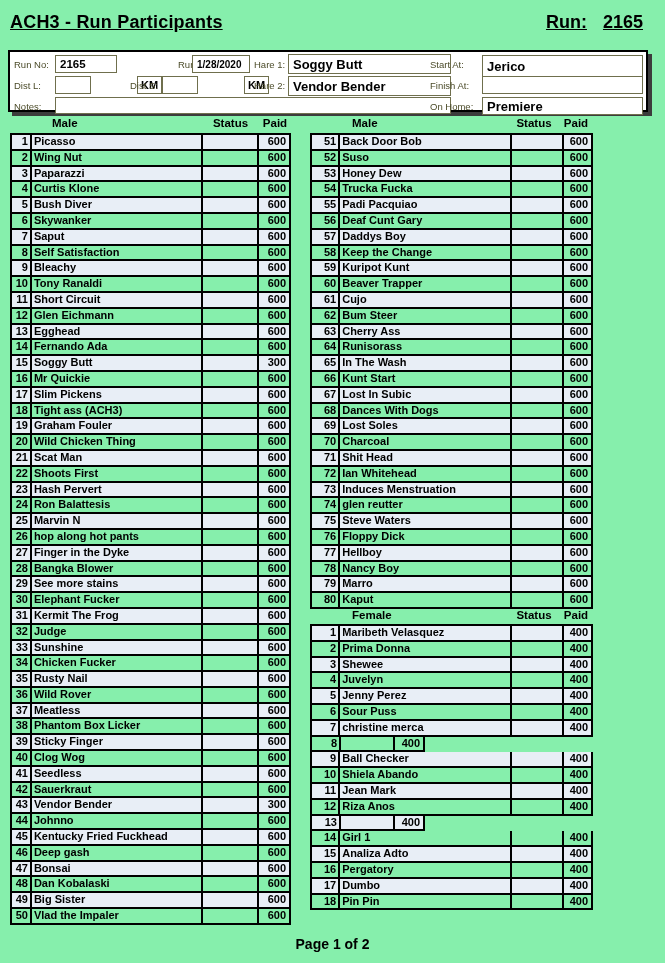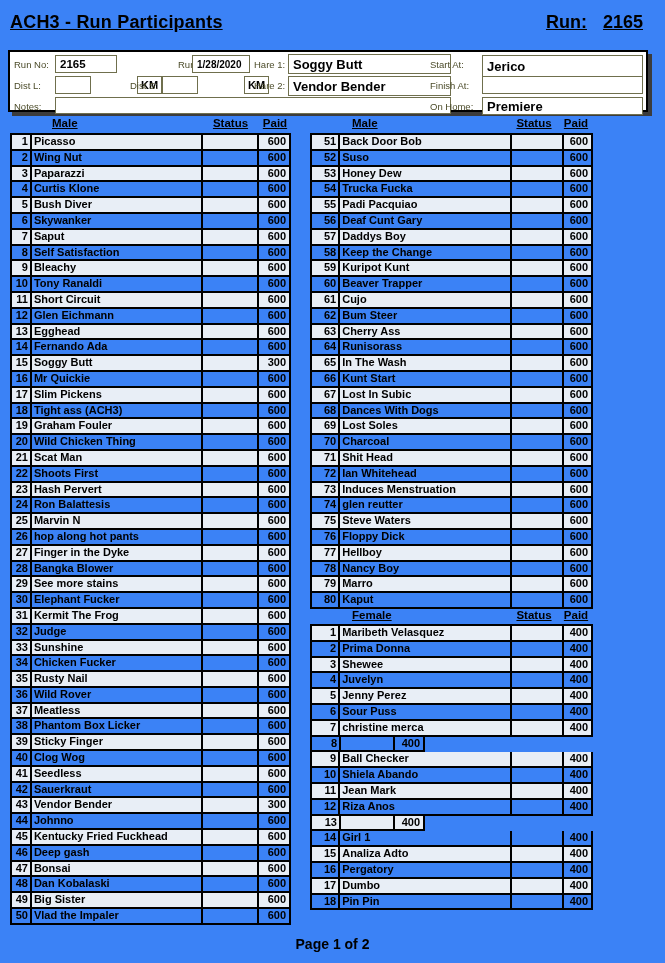--- a/index.html
+++ b/index.html
@@ -1,18 +1,18 @@
 <!DOCTYPE html>
 <html><head>
 <meta charset="utf-8">
 <style>
   * { margin:0; padding:0; box-sizing:border-box; }
   html,body { background:#ffffff; }
   .page {
-    position:relative; width:665px; height:963px; background:#3b82f6;
+    position:relative; width:665px; height:963px; background:#86efac;
     font-family:"Liberation Sans", sans-serif; font-weight:700; color:#000;
     overflow:hidden;
   }
   
   .title {
     position:absolute; left:10px; top:12px; font-size:18px;
     text-decoration:underline; letter-spacing:0.2px;
   }
   .run-wrap { position:absolute; right:22px; top:12px; font-size:18px; display:flex; gap:16px; }
   .run-wrap span { text-decoration:underline; }
@@ -26,21 +26,21 @@
   .fbox {
     position:absolute; border:1.5px solid #6f6f4d; background:#fff;
     font-size:11.5px; font-weight:700; padding-left:4px; display:flex; align-items:center;
     overflow:hidden; white-space:nowrap;
   }
   .fbox.big { font-size:13px; }
   .fbox.unit { justify-content:center; padding-left:0; font-size:11px;margin-left:44px; }
   
   .thead { position:absolute; display:flex; font-size:11.5px; height:16px; }
   .thead .hc { display:flex; align-items:center; }
-  .thead .hc span { text-decoration:underline; }
+  .thead .hc span { }
   .hc.gender { padding-left:22px; }
   .hc.center { justify-content:center; }
   .tbl { position:absolute; border-top:2px solid #000; }
   .row { display:flex; border-left:2px solid #000; height:15.8px; }
   .row > div {
     border-right:2px solid #000; border-bottom:2px solid #000;
     font-size:11px; line-height:13.5px; overflow:hidden; white-space:nowrap;
   }
   .row.alt > div { background:#e8eef6; }
   .c-num  { text-align:right; padding-right:2px; }

